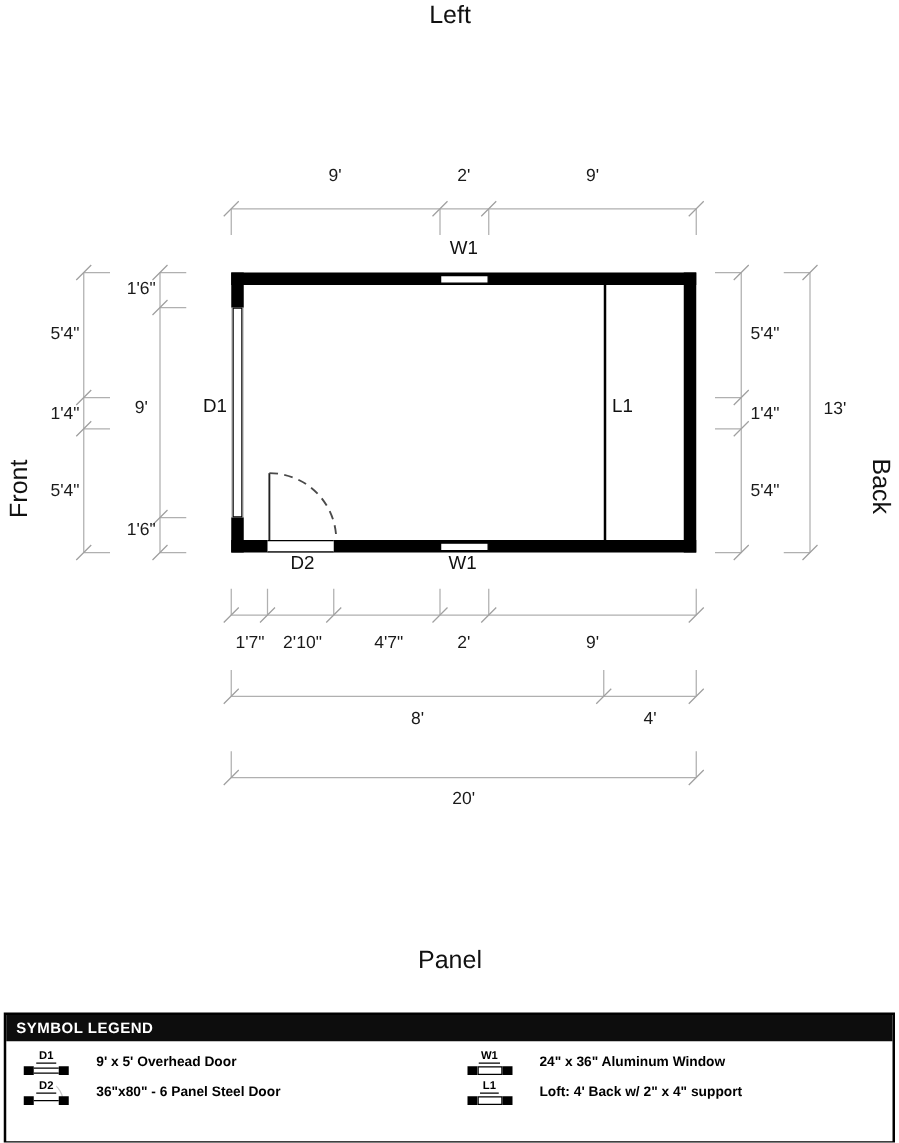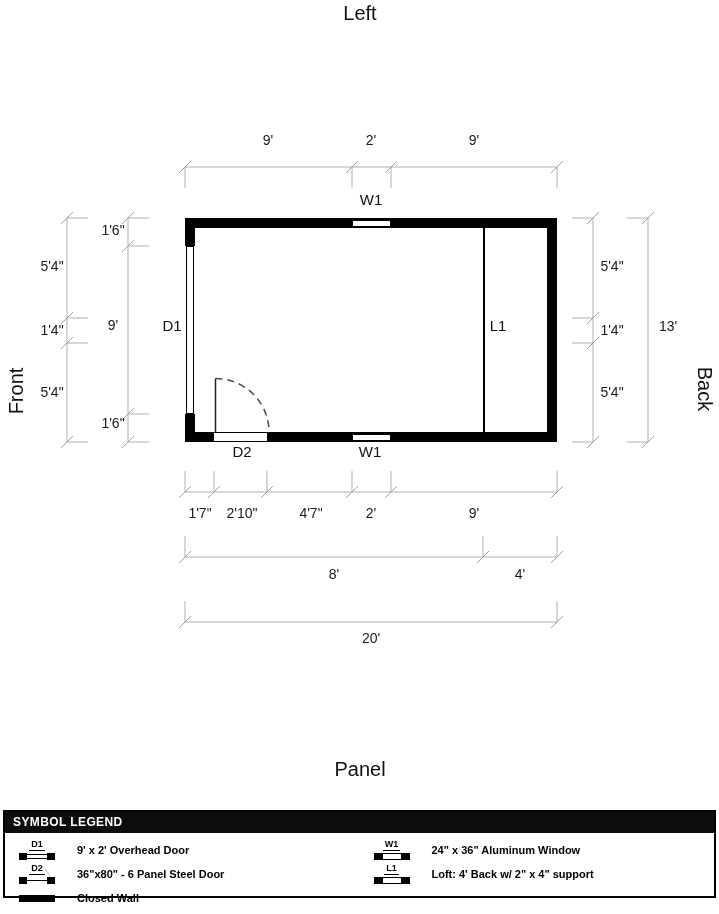--- a/index.html
+++ b/index.html
@@ -6,21 +6,21 @@
   body { width:719px; height:914px; position:relative; font-family:"Liberation Sans", sans-serif; color:#000; overflow:hidden; }
   .abs { position:absolute; transform:translate(-50%,-50%); white-space:nowrap; }
   .orient { font-size:20px; color:#111; }
   .orient.rot-left  { transform:translate(-50%,-50%) rotate(-90deg); }
   .orient.rot-right { transform:translate(-50%,-50%) rotate(90deg); }
   .dim  { font-size:14px; color:#1a1a1a; }
   .plan-label { font-size:15px; color:#111; }
   svg.drawing { position:absolute; left:0; top:0; }
 
   
-  .legend { position:absolute; left:3px; right:3px; top:810px; height:88px; border:2px solid #000; background:#fff; box-sizing:border-box; }
+  .legend { position:absolute; left:3px; right:3px; top:810px; height:105px; border:2px solid #000; background:#fff; box-sizing:border-box; }
   .legend-header { background:#0d0d0d; color:#fff; font-weight:bold; font-size:12px; letter-spacing:.4px; padding:3px 8px 4px 8px; }
   .legend-body { display:flex; padding:5px 0 0 0; }
   .legend-col { width:50%; box-sizing:border-box; padding-left:14px; }
   .legend-row { display:flex; align-items:center; height:24px; }
   .legend-sym { width:46px; display:flex; flex-direction:column; align-items:flex-start; position:relative; }
   .sym-inner { display:flex; flex-direction:column; align-items:center; position:relative; }
   .sym-code { font-weight:bold; font-size:9px; line-height:9px; border-bottom:1px solid #000; padding:0 2px 1px 2px; }
   .sym-bar { width:36px; height:7px; position:relative; margin-top:2px; }
   .sym-bar .cap { position:absolute; top:0; width:8px; height:7px; background:#000; }
   .sym-bar .cap.l { left:0; } .sym-bar .cap.r { right:0; }
@@ -117,43 +117,35 @@
           <div class="legend-sym">
             <div class="sym-inner">
               <span class="sym-code">D1</span>
               <div class="sym-bar">
                   <i class="cap l"></i>
                   <i class="mid-dbl"></i>
                   <i class="cap r"></i>
                 </div>
             </div>
           </div>
-          <span class="legend-desc">9' x 2' Overhead Door</span>
+          <span class="legend-desc">9' x 5' Overhead Door</span>
         </div>
         <div class="legend-row">
           <div class="legend-sym">
             <div class="sym-inner">
               <i class="d2-arc"></i>
               <span class="sym-code" style="position:relative;z-index:1;background:#fff;">D2</span>
               <div class="sym-bar">
                   <i class="cap l"></i>
                   <i class="mid-thin"></i>
                   <i class="cap r"></i>
                 </div>
             </div>
           </div>
           <span class="legend-desc">36"x80" - 6 Panel Steel Door</span>
-        </div>
-        <div class="legend-row">
-          <div class="legend-sym">
-            <div class="sym-inner">
-              <div class="wall-bar"></div>
-            </div>
-          </div>
-          <span class="legend-desc">Closed Wall</span>
         </div>
       </div>
       <div class="legend-col">
         <div class="legend-row">
           <div class="legend-sym">
             <div class="sym-inner">
               <span class="sym-code">W1</span>
               <div class="sym-bar">
                   <i class="cap l"></i>
                   <i class="mid-box"></i>

